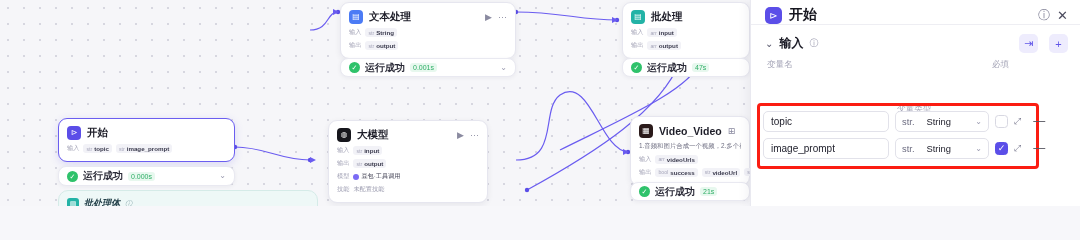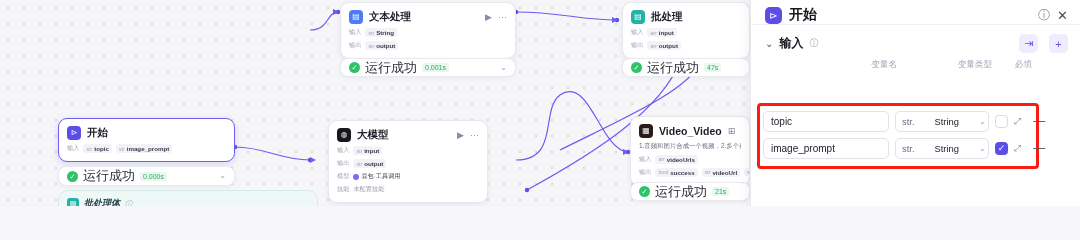--- a/index.html
+++ b/index.html
@@ -55,21 +55,21 @@
   .mdot { width: 6px; height: 6px; border-radius: 50%; background: #7b6bf5; display: inline-block; }
 
   .status {
     position: absolute; background: #ffffff; border: 1px solid #e9e9f1;
     border-radius: 8px; box-shadow: 0 1px 4px rgba(30,30,60,.06);
     display: flex; align-items: center; gap: 5px; padding: 0 8px;
   }
   .chk { width: 11px; height: 11px; border-radius: 50%; background: #2fc26b;
          display: flex; align-items: center; justify-content: center;
          color: #fff; font-size: 7px; flex: none; line-height: 1; }
-  .st-txt { font-size: 13px; color: #2b2b38; font-weight: normal; white-space: nowrap; }
+  .st-txt { font-size: 10px; color: #2b2b38; font-weight: bold; white-space: nowrap; }
   .st-time { font-size: 7px; color: #2fae66; background: #e7f8ee; border-radius: 3px; padding: 1px 3px; }
   .st-sp { flex: 1; }
   .caret { color: #9a9ab0; font-size: 8px; line-height: 1; }
 
   .grp {
     position: absolute; background: #eef8f7; border: 1px solid #d5ebe8;
     border-radius: 10px; padding: 6px 8px; font-style: italic;
   }
   .grp-head { display: flex; align-items: center; gap: 5px; }
   .grp-ic { width: 12px; height: 12px; border-radius: 3px; background: #23b3a6;
@@ -94,36 +94,36 @@
   .p-div { height: 1px; background: #eeeef3; margin: 0 0 0 0; }
 
   .sec-head { display: flex; align-items: center; gap: 6px; padding: 9px 12px 0 14px; }
   .sec-car { font-size: 10px; color: #55556a; }
   .sec-t { font-size: 12px; font-weight: bold; color: #1b1b26; }
   .sec-i { font-size: 9px; color: #9a9aae; }
   .sec-btn { width: 19px; height: 19px; border-radius: 5px; background: #eeecfd;
              display: flex; align-items: center; justify-content: center;
              color: #6156e8; font-size: 11px; cursor: pointer; }
 
-  .cols { display: flex; padding: 6px 12px 0 16px; font-size: 8.6px; color: #a6a6b8; text-align: right; }
-  .c1 { width: 130px; } .c2 { width: 95px; } .c3 { width: 40px; }
+  .cols { display: flex; padding: 6px 12px 0 16px; font-size: 8.6px; color: #a6a6b8; }
+  .c1 { width: 130px; } .c2 { width: 95px; margin-top: 44px; } .c3 { width: 40px; }
 
   .rowsbox {
     position: absolute; left: 6px; top: 103px; width: 282px; height: 66px;
     border: 3px solid #fb1d12; border-radius: 4px;
   }
   .vrow { display: flex; align-items: center; gap: 6px; padding: 0 4px; height: 24px; margin-top: 3px; }
   .vname {
     width: 126px; height: 21px; border: 1px solid #e2e2ea; border-radius: 5px;
     background: #fff; font-size: 10px; color: #22222e; padding: 0 7px;
     font-family: "Liberation Sans", sans-serif; outline: none;
   }
   .vtype {
     width: 94px; height: 21px; border: 1px solid #e2e2ea; border-radius: 5px;
-    background: #fff; display: flex; align-items: center; padding: 0 6px; gap: 20px;
+    background: #fff; display: flex; align-items: center; padding: 0 6px; gap: 12px;
   }
   .vt-pre { font-size: 9.4px; color: #6c6c80; }
   .vt-val { font-size: 9.4px; color: #22222e; flex: 1; }
   .vt-car { font-size: 8px; color: #9a9ab0; }
   .cbx { width: 13px; height: 13px; border: 1.3px solid #d8d8e2; border-radius: 3.5px; background: #fff; flex: none; }
   .cbx.on { background: #5b4ee8; border-color: #5b4ee8; display: flex; align-items: center; justify-content: center; color: #fff; font-size: 9px; }
   .expd { font-size: 9px; color: #75758c; cursor: pointer; }
   .minus { font-size: 12px; color: #55555f; cursor: pointer; margin-left: 6px; }
 </style>
 </head>

